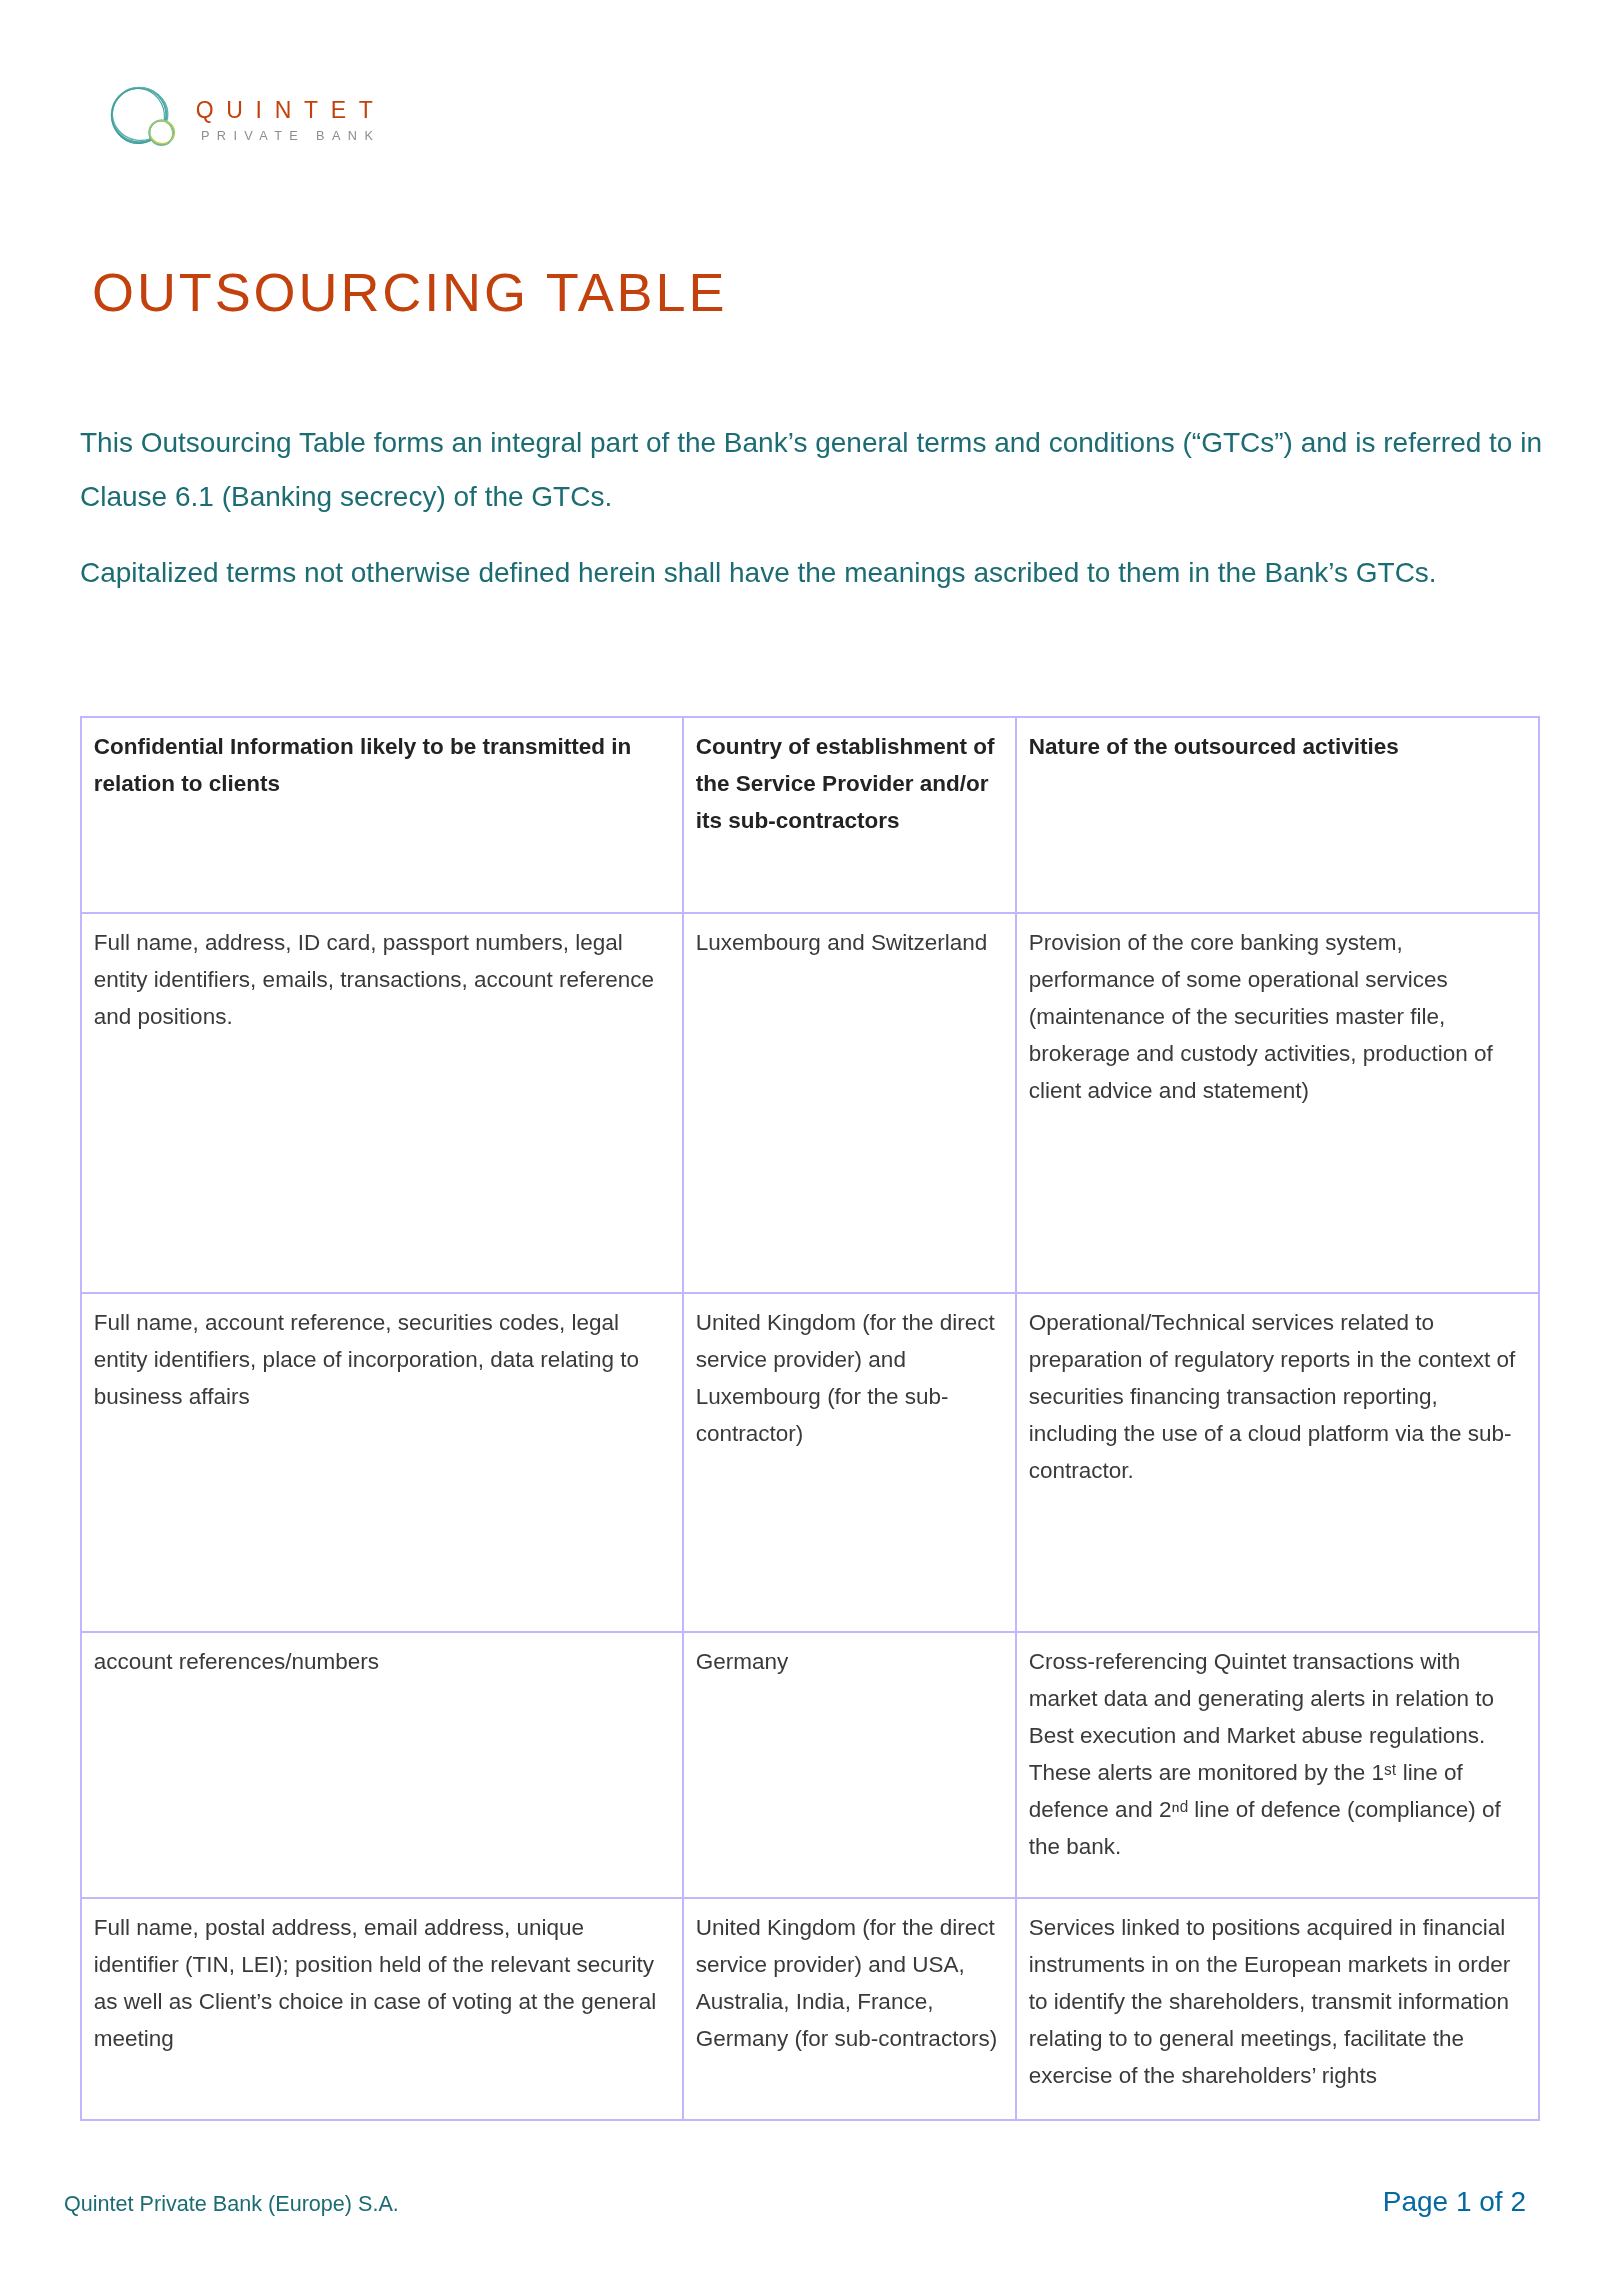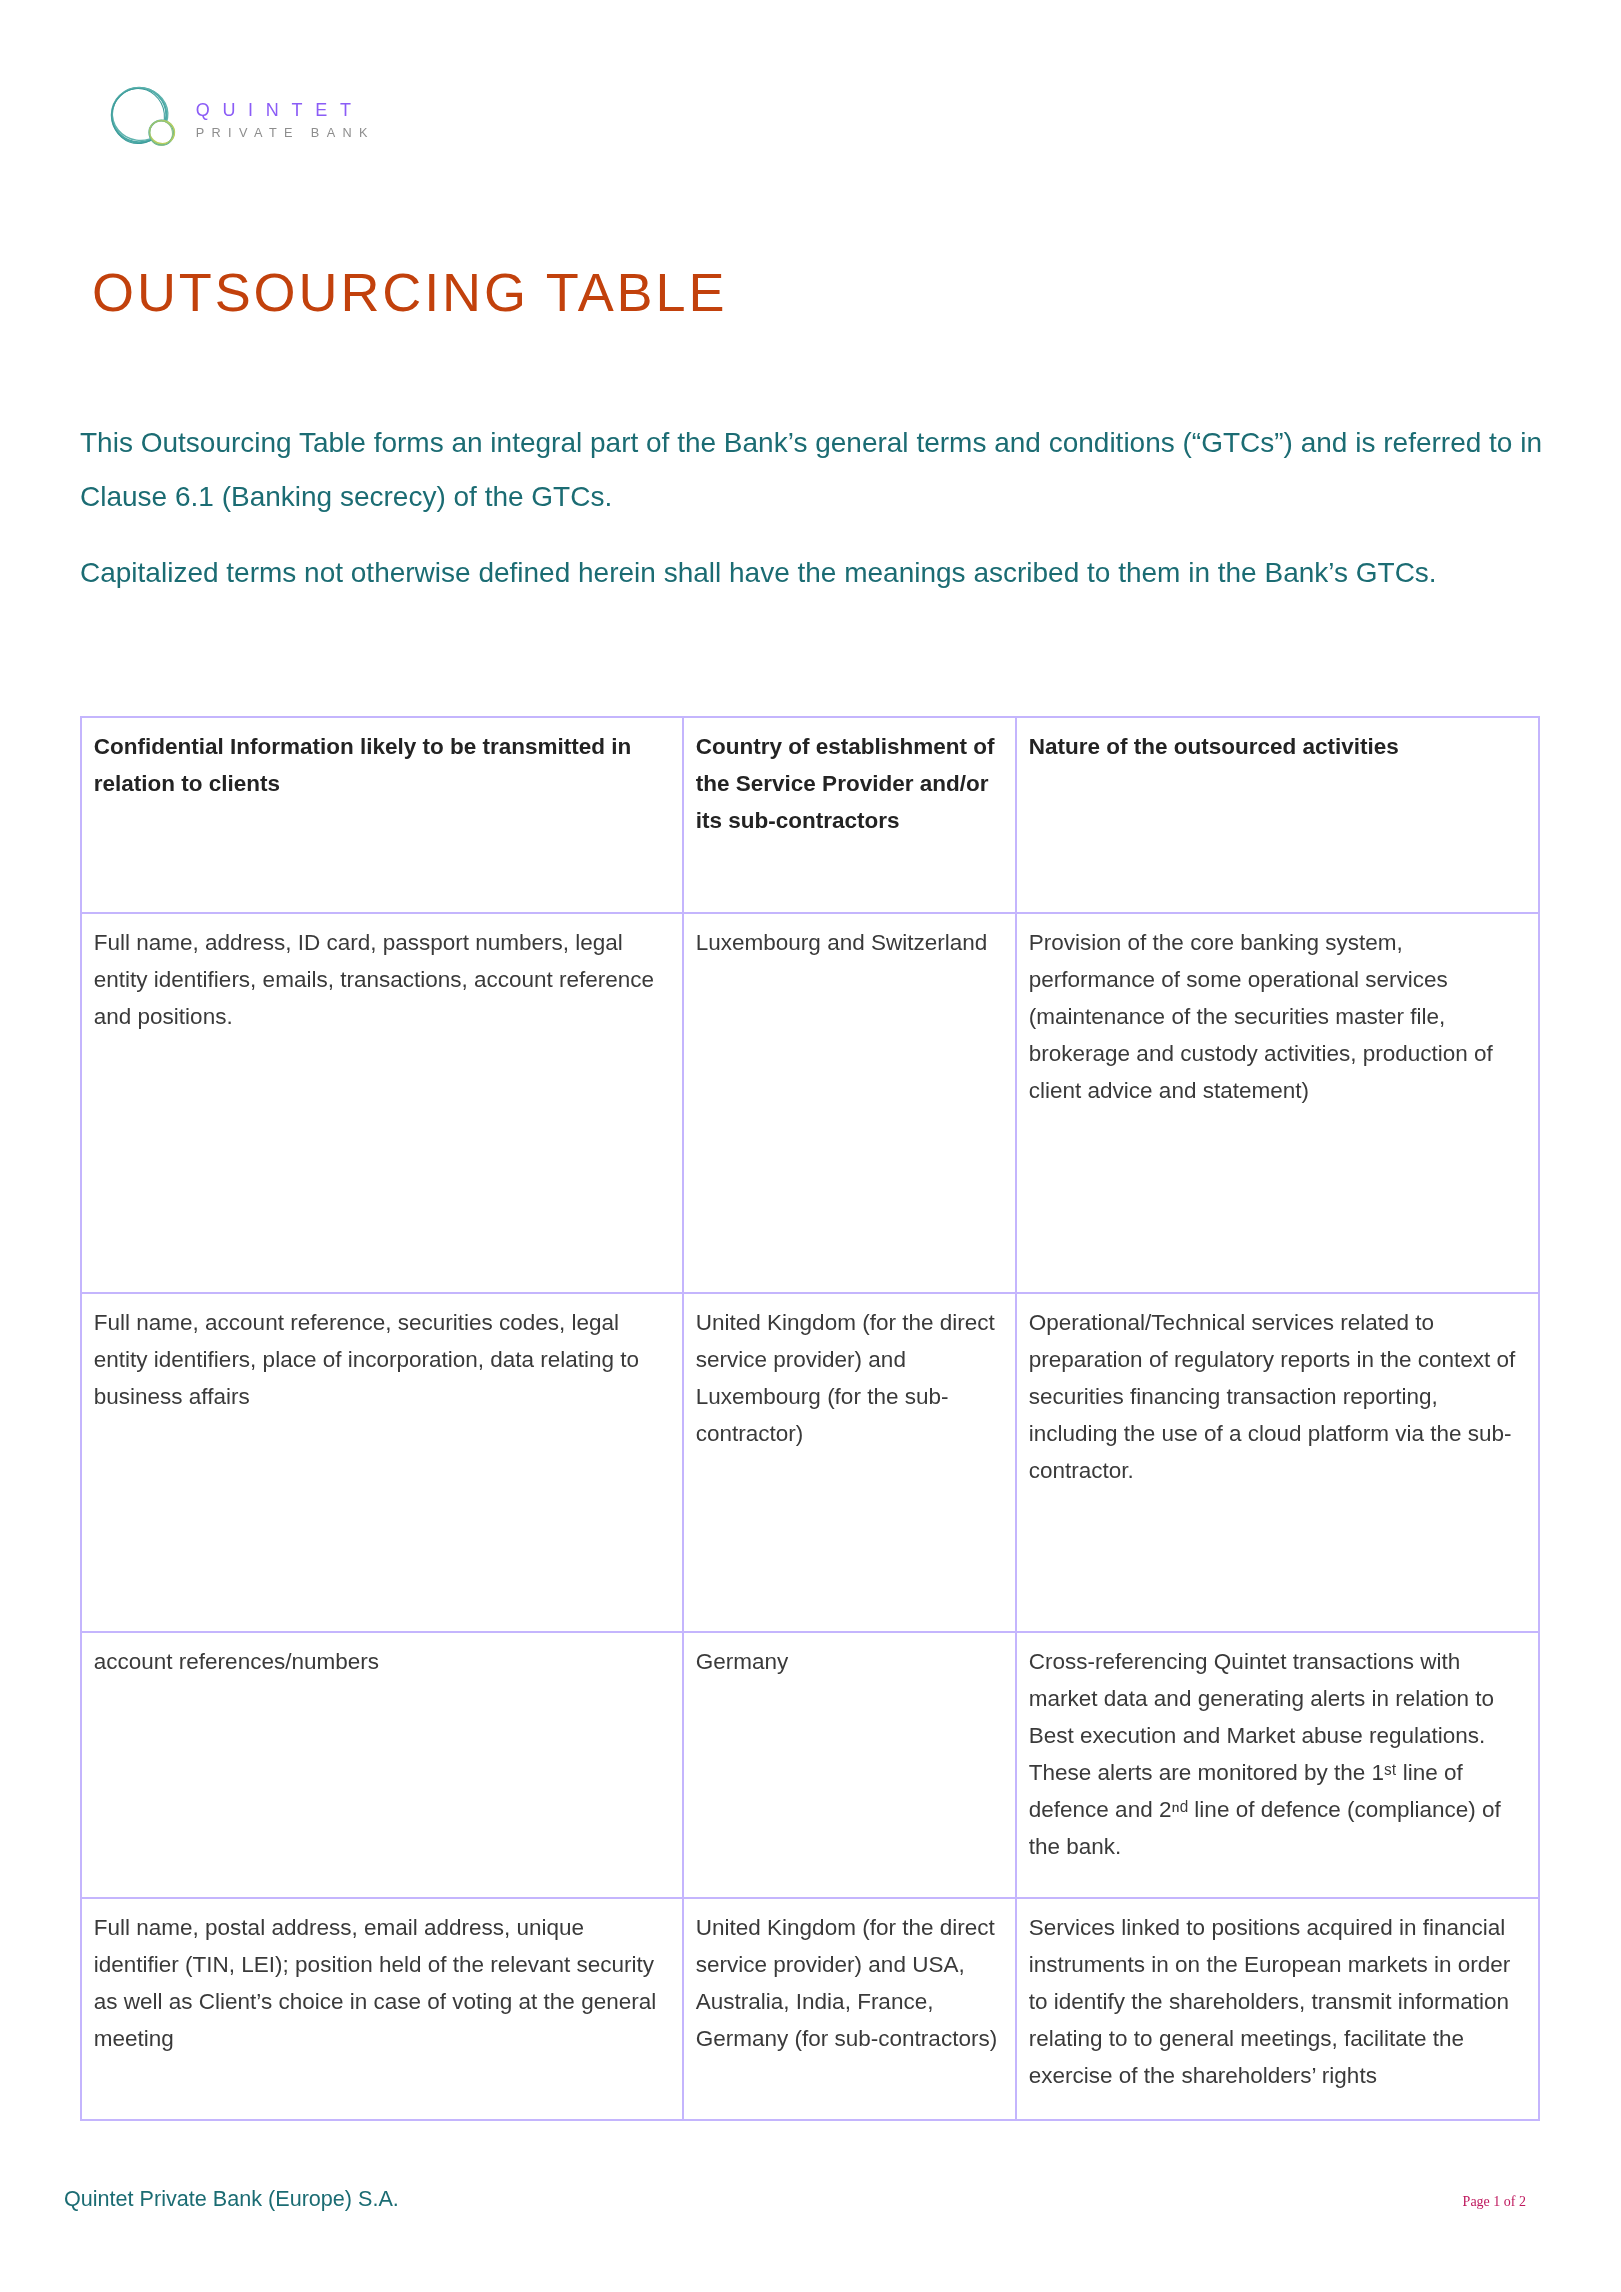--- a/index.html
+++ b/index.html
@@ -18,23 +18,23 @@
     position: absolute;
     top: 80px;
     left: 104px;
     display: flex;
     align-items: center;
     gap: 15.7px;
   }
   .logo-mark { width: 76px; height: 76px; }
   .logo-text { display: flex; flex-direction: column; gap: 5.9px; padding-top: 3.9px; }
   .logo-brand {
-    font-size: 18px;
+    font-size: 23px;
     letter-spacing: 12.7px;
-    color: #8b5cf6;
+    color: #c2410c;
     font-weight: 400;
   }
   .logo-tagline {
     font-size: 12.7px;
     letter-spacing: 7.4px;
     color: #8d8d8d;
     font-weight: 400;
     text-align: center;
   }
 
@@ -103,21 +103,21 @@
   .footer {
     position: absolute;
     top: 2186px;
     left: 64px;
     width: 1462px;
     display: flex;
     justify-content: space-between;
     align-items: baseline;
   }
   .footer-left  { font-size: 21.6px; color: #1b6c73; }
-  .footer-right { font-size: 14px; color: #be185d; font-family: Liberation Serif, serif; }
+  .footer-right { font-size: 28px; color: #0369a1; }
 </style>
 </head>
 <body>
 
 <div class="page">
 
   <div class="logo">
     <svg class="logo-mark" viewBox="0 0 78 78" xmlns="http://www.w3.org/2000/svg" fill="none">
       <circle cx="36" cy="36" r="28" stroke="#4AA9A6" stroke-width="2.2"></circle>
       <ellipse cx="37" cy="35" rx="28.5" ry="27" stroke="#5FB3AE" stroke-width="1.4" transform="rotate(8 37 35)"></ellipse>

